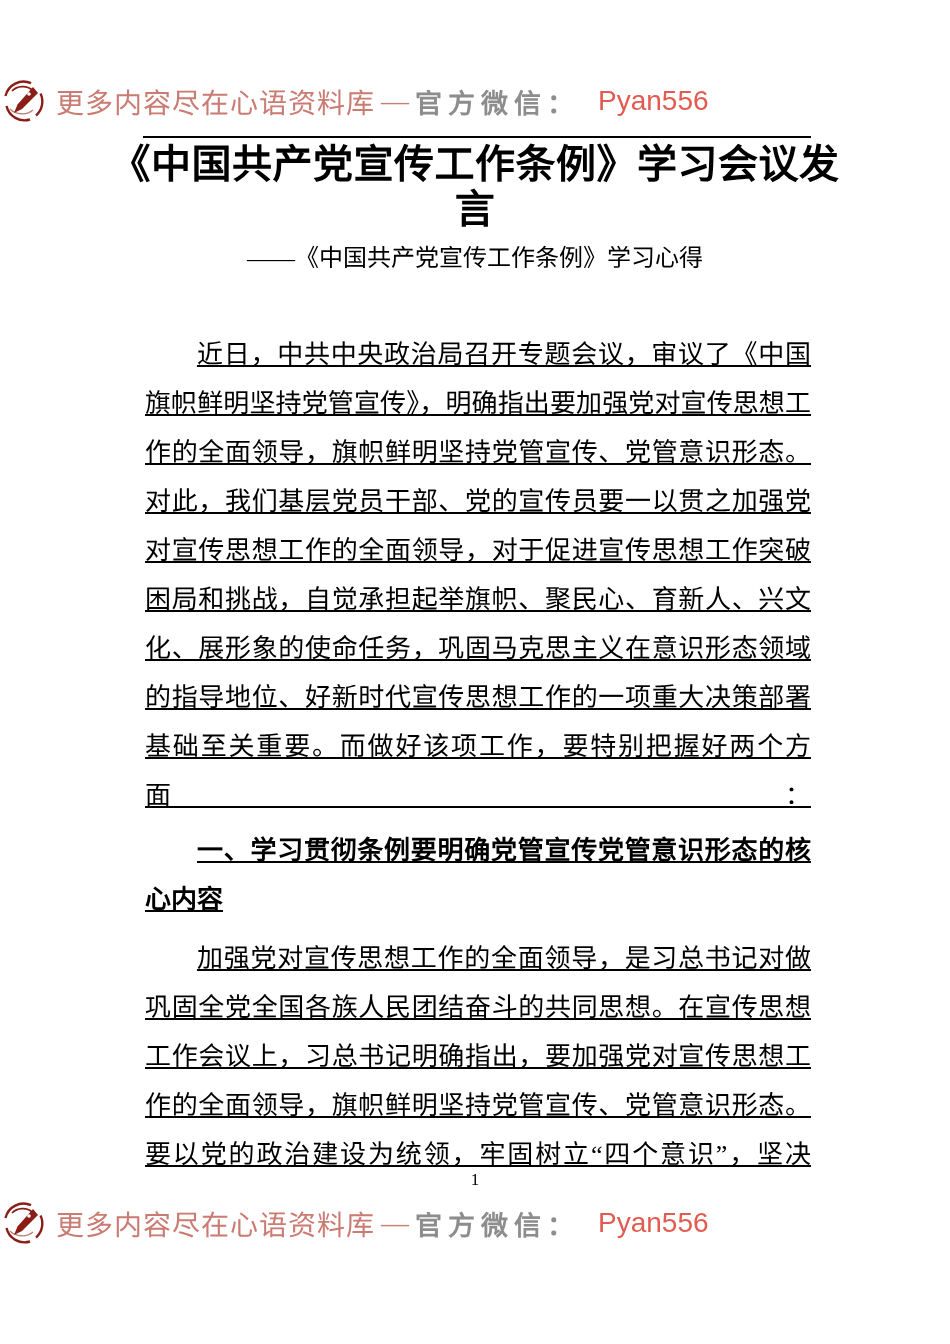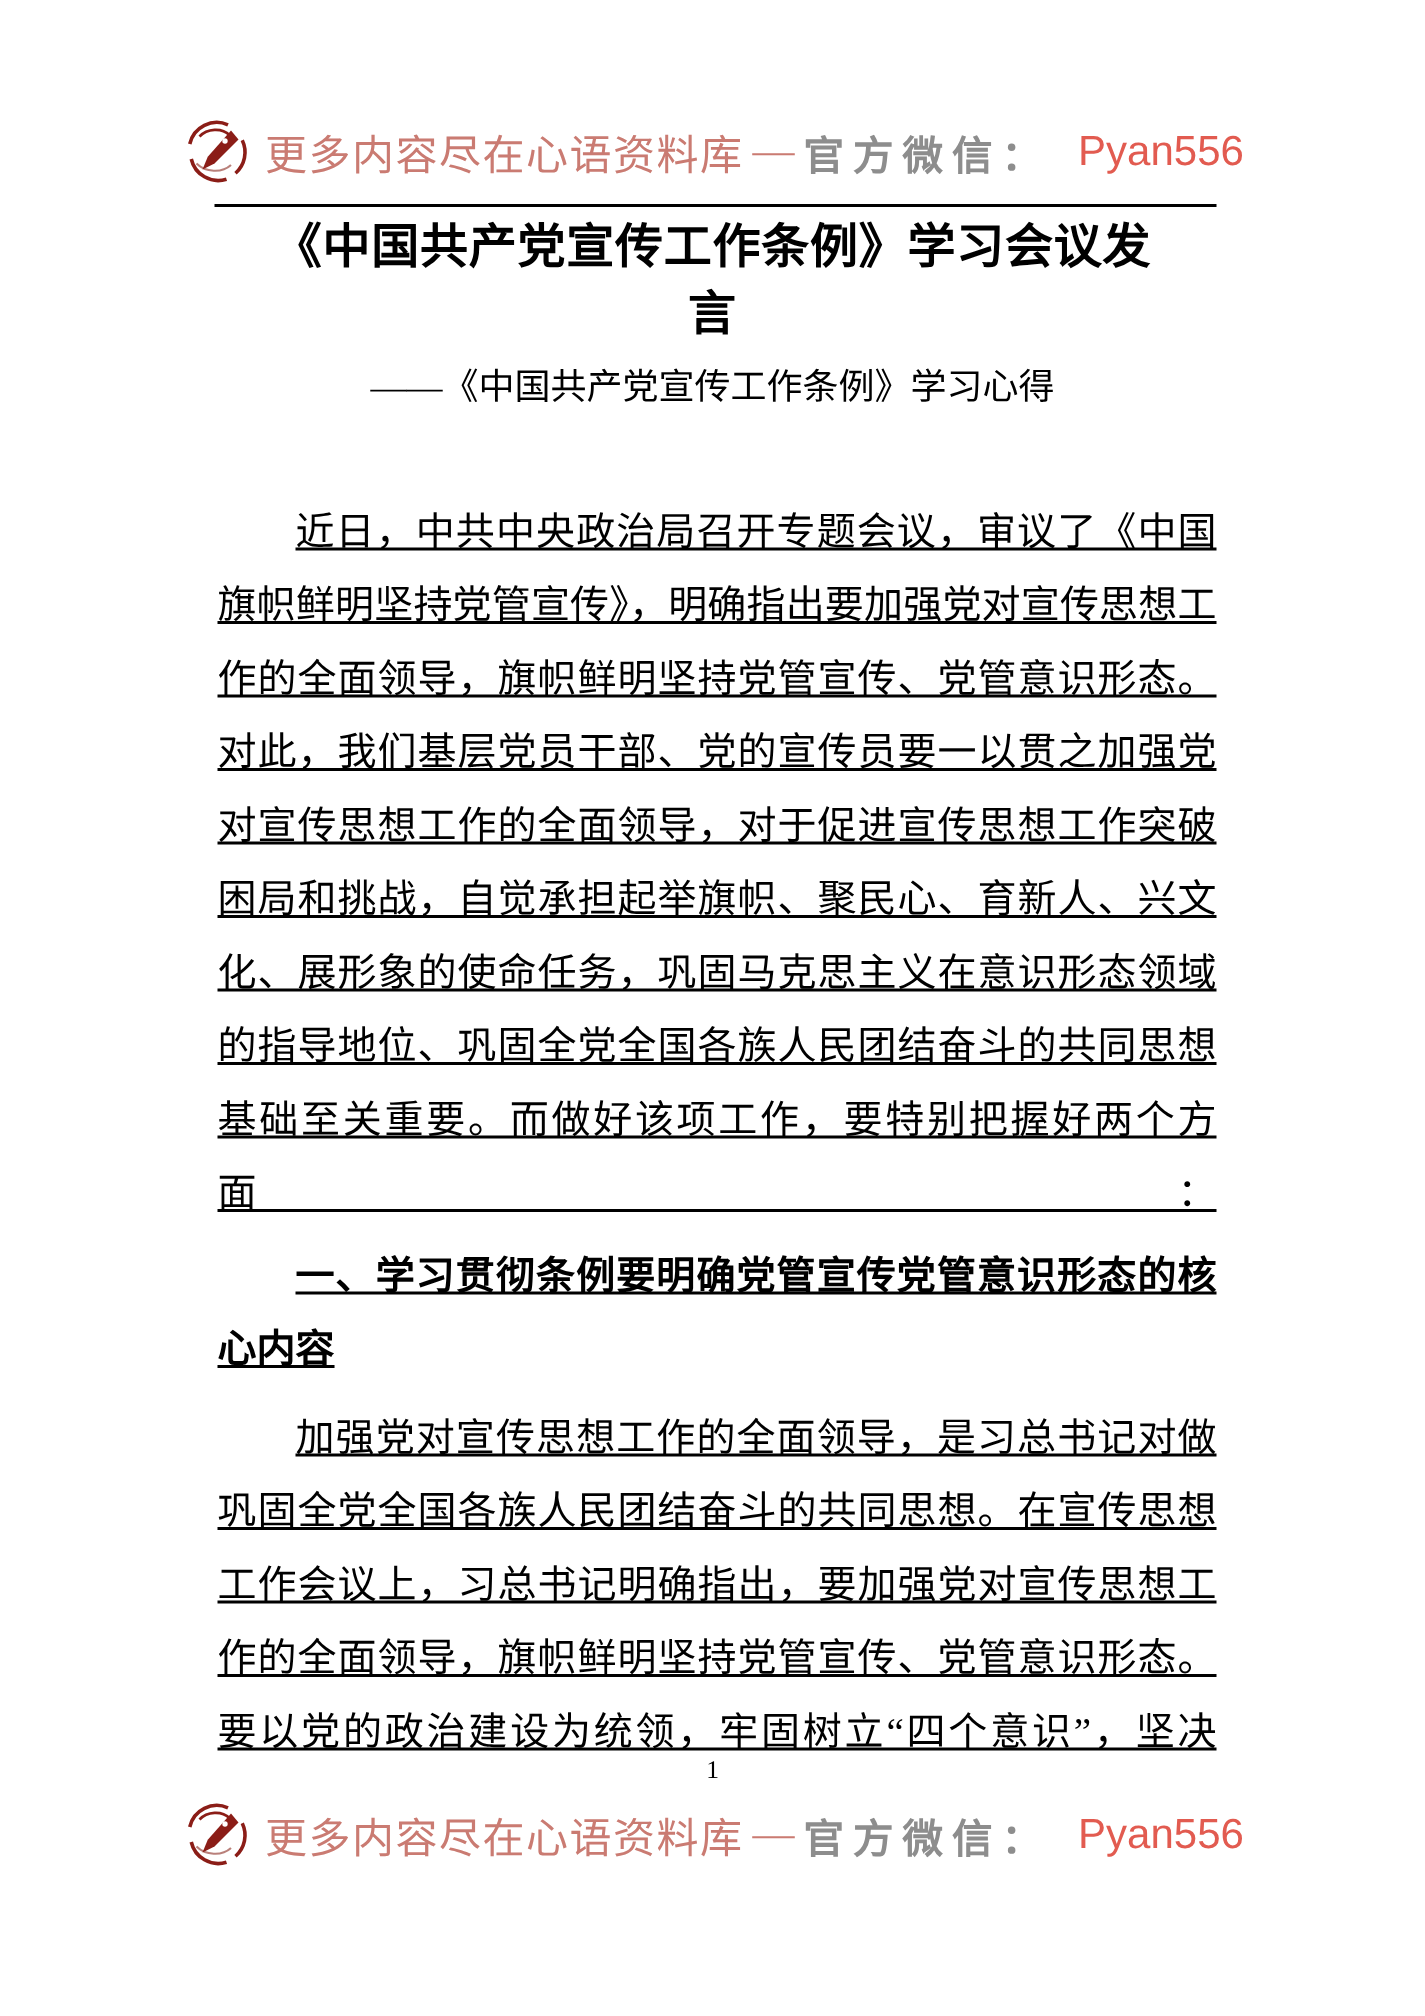--- a/index.html
+++ b/index.html
@@ -14,21 +14,20 @@
     overflow: hidden;
   }
 
   
   .brandrow {
     position: absolute;
     left: 0;
     width: 100%;
     display: flex;
     align-items: center;
-    justify-content: center;
     gap: 6px;
     white-space: nowrap;
   }
   .brandrow.header { top: 78px; }
   .brandrow.footer { top: 1200px; }
   .brand-logo { width: 46px; height: 46px; flex: 0 0 auto; margin-right: 4px; }
   .brand-main {
     color: var(--brand-main, #ca7b72);
     font-size: 28px;
     letter-spacing: 1px;
@@ -58,21 +57,21 @@
   }
 
   
   .title {
     position: absolute;
     top: 142px;
     left: 0;
     width: 100%;
     text-align: center;
     font-weight: bold;
-    font-size: 32px;
+    font-size: 40px;
     line-height: 45px;
     letter-spacing: 0.5px;
   }
   .subtitle {
     position: absolute;
     top: 238px;
     left: 0;
     width: 100%;
     text-align: center;
     font-size: 24px;
@@ -138,21 +137,21 @@
   <div class="subtitle">——《中国共产党宣传工作条例》学习心得</div>
 
   <div class="bodytext">
     <div class="line indent">近日，中共中央政治局召开专题会议，审议了《中国</div>
     <div class="line">旗帜鲜明坚持党管宣传》，明确指出要加强党对宣传思想工</div>
     <div class="line">作的全面领导，旗帜鲜明坚持党管宣传、党管意识形态。</div>
     <div class="line">对此，我们基层党员干部、党的宣传员要一以贯之加强党</div>
     <div class="line">对宣传思想工作的全面领导，对于促进宣传思想工作突破</div>
     <div class="line">困局和挑战，自觉承担起举旗帜、聚民心、育新人、兴文</div>
     <div class="line">化、展形象的使命任务，巩固马克思主义在意识形态领域</div>
-    <div class="line">的指导地位、巩固全党全国各族人民团结奋斗的共同思想</div>
+    <div class="line">的指导地位、好新时代宣传思想工作的一项重大决策部署</div>
     <div class="line">基础至关重要。而做好该项工作，要特别把握好两个方面：</div>
 
     <div class="line indent bold head-gap">一、学习贯彻条例要明确党管宣传党管意识形态的核</div>
     <div class="line bold left">心内容</div>
 
     <div class="line indent p-gap">加强党对宣传思想工作的全面领导，是习总书记对做</div>
     <div class="line">巩固全党全国各族人民团结奋斗的共同思想。在宣传思想</div>
     <div class="line">工作会议上，习总书记明确指出，要加强党对宣传思想工</div>
     <div class="line">作的全面领导，旗帜鲜明坚持党管宣传、党管意识形态。</div>
     <div class="line">要以党的政治建设为统领，牢固树立“四个意识”，坚决</div>

